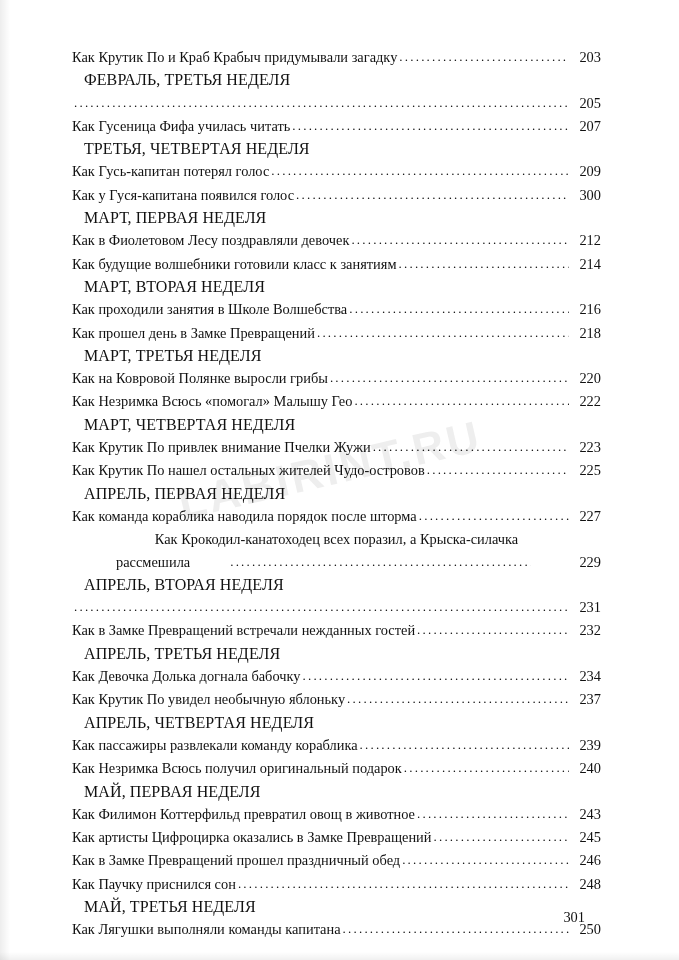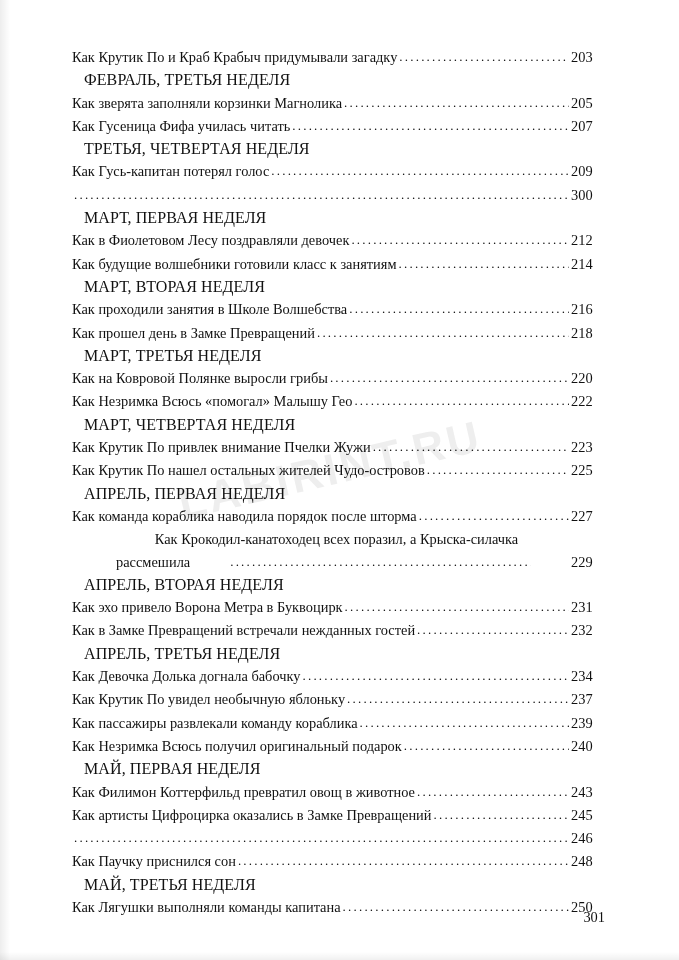--- a/index.html
+++ b/index.html
@@ -50,41 +50,42 @@
     margin: 0 2px;
     letter-spacing: 2.2px;
     color: #111;
     font-size: 13px;
     position: relative;
     top: -1px;
   }
   .entry .page-num {
     flex: 0 0 auto;
     width: 30px;
+    text-align: right;
   }
   .entry.wrap {
     display: block;
     white-space: normal;
   }
   .entry.wrap .line2 {
     display: flex;
     align-items: baseline;
     padding-left: 44px;
     white-space: nowrap;
     gap: 38px;
   }
   .entry.wrap .line1 {
     display: flex;
     align-items: baseline;
     white-space: nowrap;
     justify-content: center;
   }
   .folio {
     position: absolute;
-    right: 74px;
+    right: 94px;
     bottom: 34px;
     font-size: 14.4px;
     z-index: 2;
   }
   
   .watermark {
     position: absolute;
     left: 0;
     top: 0;
     width: 679px;
@@ -131,36 +132,36 @@
   </div>
 
   <div class="toc" id="toc-root">
       <div class="entry">
         <span class="title">Как Крутик По и Краб Крабыч придумывали загадку</span>
         <span class="leader">........................................................................................................................</span>
         <span class="page-num">203</span>
       </div>
       <div class="section-head">ФЕВРАЛЬ, ТРЕТЬЯ НЕДЕЛЯ</div>
       <div class="entry">
-        <span class="title">Как зверята заполняли корзинки Магнолика</span>
         <span class="leader">........................................................................................................................</span>
         <span class="page-num">205</span>
       </div>
       <div class="entry">
         <span class="title">Как Гусеница Фифа училась читать</span>
         <span class="leader">........................................................................................................................</span>
         <span class="page-num">207</span>
       </div>
       <div class="section-head">ТРЕТЬЯ, ЧЕТВЕРТАЯ НЕДЕЛЯ</div>
       <div class="entry">
         <span class="title">Как Гусь-капитан потерял голос</span>
         <span class="leader">........................................................................................................................</span>
         <span class="page-num">209</span>
       </div>
       <div class="entry">
+        <span class="title">Как у Гуся-капитана появился голос</span>
         <span class="leader">........................................................................................................................</span>
         <span class="page-num">300</span>
       </div>
       <div class="section-head">МАРТ, ПЕРВАЯ НЕДЕЛЯ</div>
       <div class="entry">
         <span class="title">Как в Фиолетовом Лесу поздравляли девочек</span>
         <span class="leader">........................................................................................................................</span>
         <span class="page-num">212</span>
       </div>
       <div class="entry">
@@ -212,40 +213,40 @@
           <span class="title">Как Крокодил-канатоходец всех поразил, а Крыска-силачка</span>
         </div>
         <div class="line2">
           <span class="title">рассмешила</span>
           <span class="leader">........................................................................................................................</span>
           <span class="page-num">229</span>
         </div>
       </div>
       <div class="section-head">АПРЕЛЬ, ВТОРАЯ НЕДЕЛЯ</div>
       <div class="entry">
-        <span class="title">Как эхо привело Ворона Метра в Буквоцирк</span>
         <span class="leader">........................................................................................................................</span>
         <span class="page-num">231</span>
       </div>
       <div class="entry">
         <span class="title">Как в Замке Превращений встречали нежданных гостей</span>
         <span class="leader">........................................................................................................................</span>
         <span class="page-num">232</span>
       </div>
       <div class="section-head">АПРЕЛЬ, ТРЕТЬЯ НЕДЕЛЯ</div>
       <div class="entry">
         <span class="title">Как Девочка Долька догнала бабочку</span>
         <span class="leader">........................................................................................................................</span>
         <span class="page-num">234</span>
       </div>
       <div class="entry">
         <span class="title">Как Крутик По увидел необычную яблоньку</span>
         <span class="leader">........................................................................................................................</span>
         <span class="page-num">237</span>
       </div>
+      <div class="section-head">АПРЕЛЬ, ЧЕТВЕРТАЯ НЕДЕЛЯ</div>
       <div class="entry">
         <span class="title">Как пассажиры развлекали команду кораблика</span>
         <span class="leader">........................................................................................................................</span>
         <span class="page-num">239</span>
       </div>
       <div class="entry">
         <span class="title">Как Незримка Всюсь получил оригинальный подарок</span>
         <span class="leader">........................................................................................................................</span>
         <span class="page-num">240</span>
       </div>
@@ -254,20 +255,21 @@
         <span class="title">Как Филимон Коттерфильд превратил овощ в животное</span>
         <span class="leader">........................................................................................................................</span>
         <span class="page-num">243</span>
       </div>
       <div class="entry">
         <span class="title">Как артисты Цифроцирка оказались в Замке Превращений</span>
         <span class="leader">........................................................................................................................</span>
         <span class="page-num">245</span>
       </div>
       <div class="entry">
+        <span class="title">Как в Замке Превращений прошел праздничный обед</span>
         <span class="leader">........................................................................................................................</span>
         <span class="page-num">246</span>
       </div>
       <div class="entry">
         <span class="title">Как Паучку приснился сон</span>
         <span class="leader">........................................................................................................................</span>
         <span class="page-num">248</span>
       </div>
       <div class="section-head">МАЙ, ТРЕТЬЯ НЕДЕЛЯ</div>
       <div class="entry">

